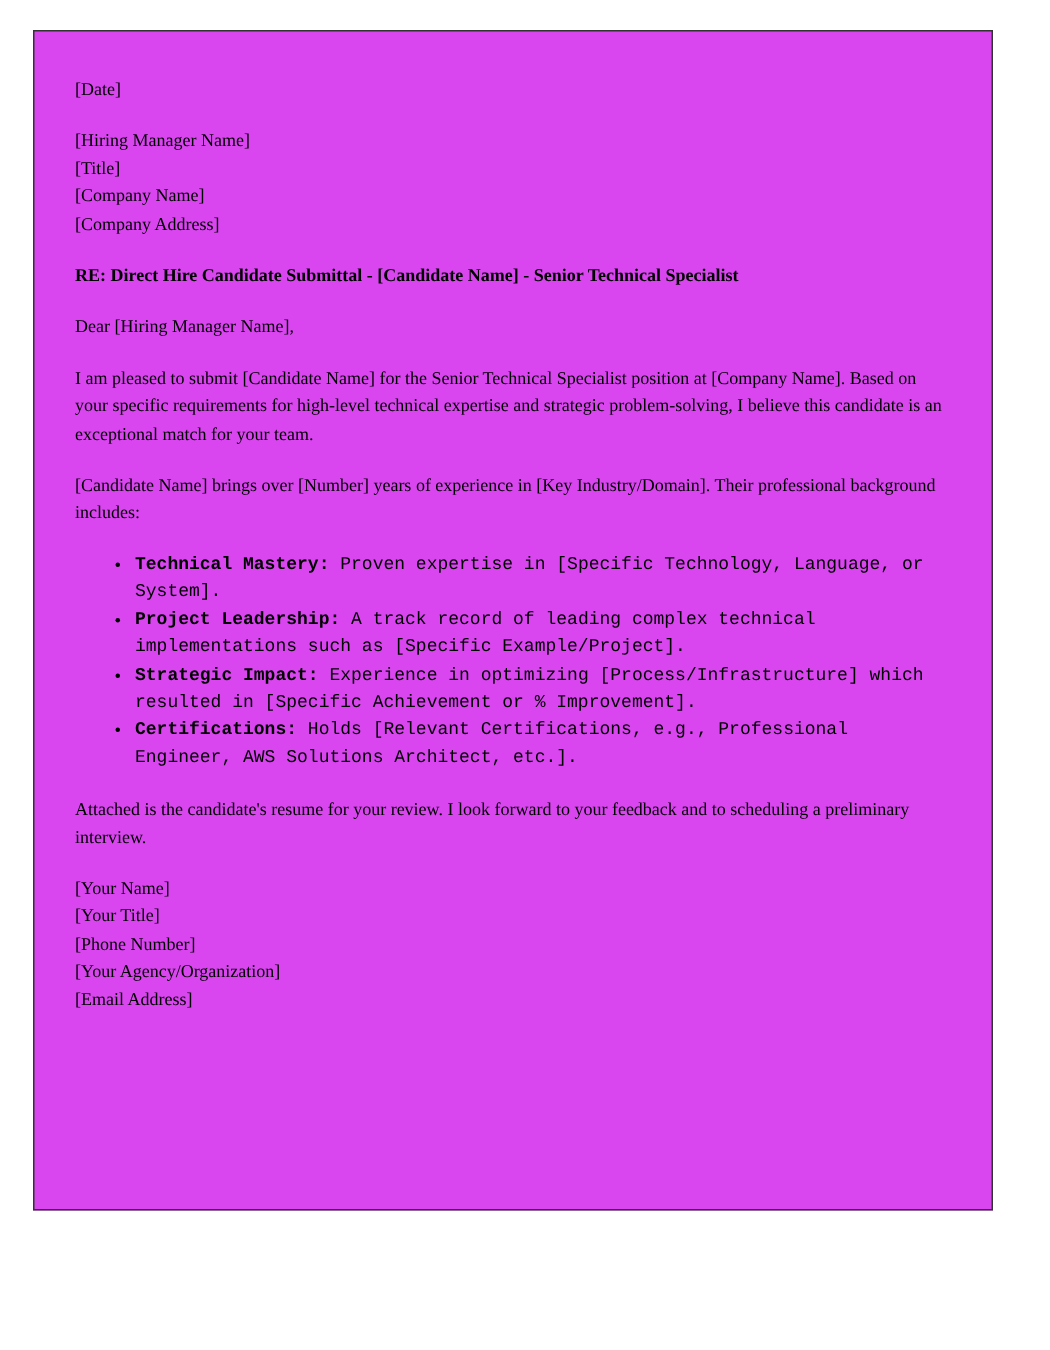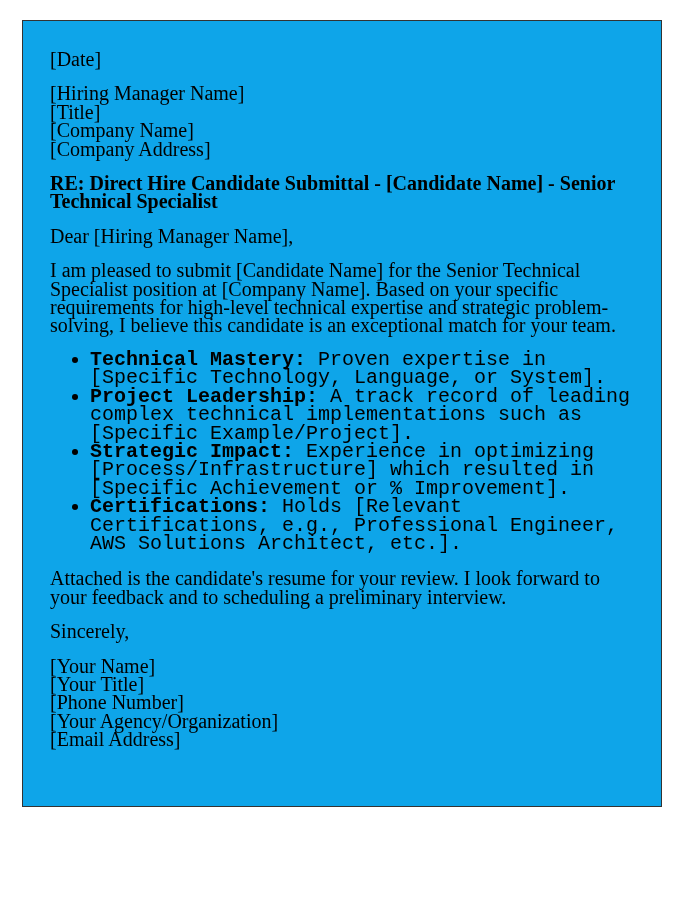--- a/index.html
+++ b/index.html
@@ -14,24 +14,24 @@
     font-family: "Liberation Serif", "DejaVu Serif", serif;
   }
   .page {
     position: absolute;
     left: 22px;
     top: 20px;
     width: 640px;
     height: 787px;
     box-sizing: border-box;
     border: 1px solid #333333;
-    background: #0ea5e9;
+    background: #d946ef;
     padding: 29px 28px 0 27px;
     overflow: hidden;
-    font-size: 20px;
+    font-size: 12px;
     line-height: 18.4px;
     color: #000000;
   }
   .page > :first-child { margin-top: 0; }
   .para {
     margin: 16px 0;
   }
   .subject {
     font-weight: bold;
   }
@@ -63,40 +63,40 @@
     <span class="addr-line">[Company Name]</span>
     <span class="addr-line">[Company Address]</span>
   </p>
 
   <p class="para subject">RE: Direct Hire Candidate Submittal - [Candidate Name] - Senior Technical Specialist</p>
 
   <p class="para">Dear [Hiring Manager Name],</p>
 
   <p class="para">I am pleased to submit [Candidate Name] for the Senior Technical Specialist position at [Company Name]. Based on your specific requirements for high-level technical expertise and strategic problem-solving, I believe this candidate is an exceptional match for your team.</p>
 
+  <p class="para">[Candidate Name] brings over [Number] years of experience in [Key Industry/Domain]. Their professional background includes:</p>
 
   <ul class="qual-list">
     <li>
       <strong>Technical Mastery:</strong><span> Proven expertise in [Specific Technology, Language, or System].</span>
     </li>
     <li>
       <strong>Project Leadership:</strong><span> A track record of leading complex technical implementations such as [Specific Example/Project].</span>
     </li>
     <li>
       <strong>Strategic Impact:</strong><span> Experience in optimizing [Process/Infrastructure] which resulted in [Specific Achievement or % Improvement].</span>
     </li>
     <li>
       <strong>Certifications:</strong><span> Holds [Relevant Certifications, e.g., Professional Engineer, AWS Solutions Architect, etc.].</span>
     </li>
   </ul>
 
 
   <p class="para">Attached is the candidate's resume for your review. I look forward to your feedback and to scheduling a preliminary interview.</p>
 
-  <p class="para">Sincerely,</p>
 
   <p class="para">
     <span class="sig-line">[Your Name]</span>
     <span class="sig-line">[Your Title]</span>
     <span class="sig-line">[Phone Number]</span>
     <span class="sig-line">[Your Agency/Organization]</span>
     <span class="sig-line">[Email Address]</span>
   </p>
 
 </div>

